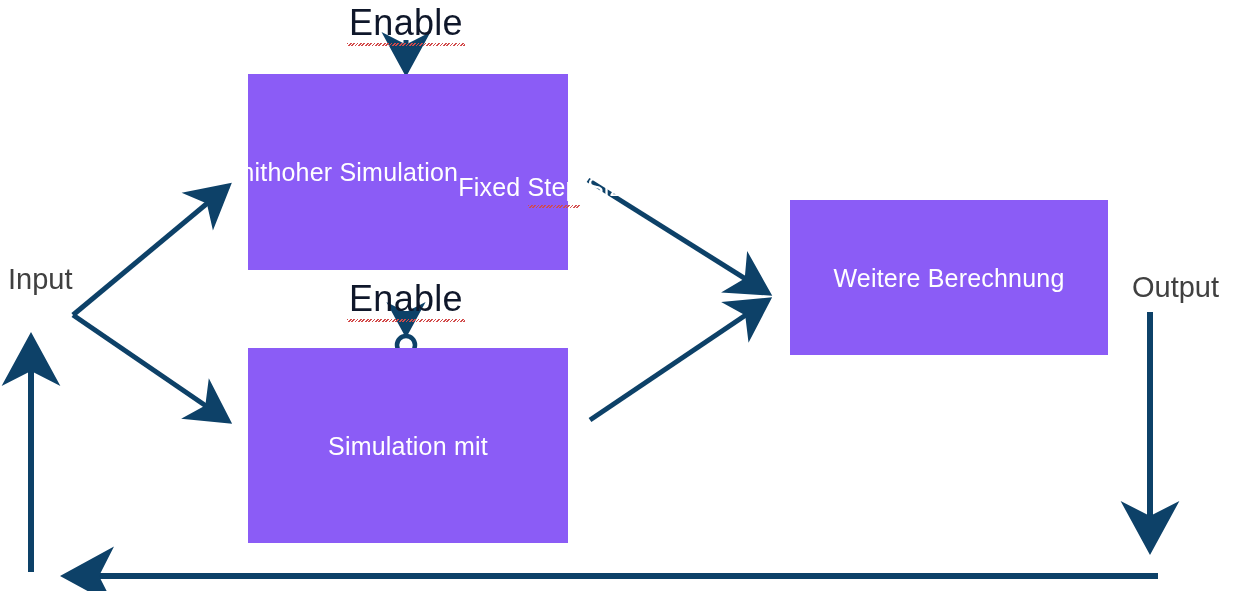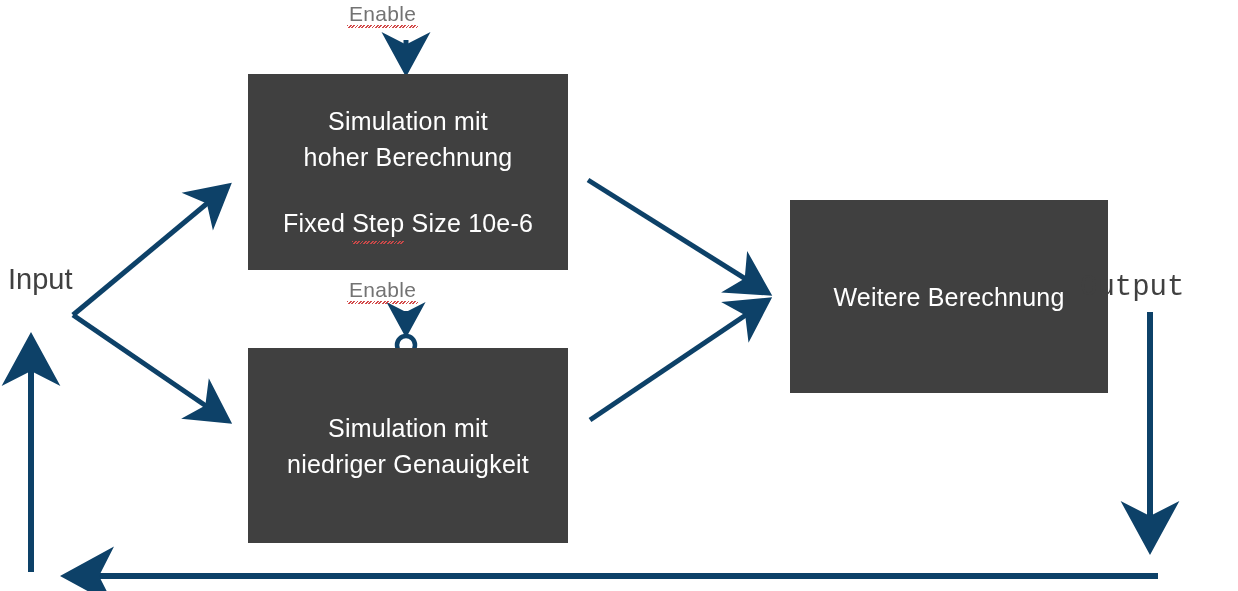--- a/index.html
+++ b/index.html
@@ -19,23 +19,22 @@
   }
   #wires {
     position: absolute;
     left: 0;
     top: 0;
     width: 1238px;
     height: 591px;
   }
   .proc-box {
     position: absolute;
-    background: #404040;
+    background: #8b5cf6;
     display: flex;
-    flex-direction: column;
     align-items: center;
     justify-content: center;
     box-sizing: border-box;
   }
   .proc-line {
     color: #ffffff;
     font-family: "Liberation Sans", sans-serif;
     font-size: 25px;
     font-weight: 300;
     line-height: 36px;
@@ -59,23 +58,23 @@
     height: 3px;
     background-image: repeating-linear-gradient(
         135deg,
         #d24a4a 0px, #d24a4a 1.2px,
         rgba(0,0,0,0) 1.2px, rgba(0,0,0,0) 2.4px);
     background-repeat: repeat-x;
     opacity: 0.95;
   }
   .sig-label {
     position: absolute;
-    color: #737373;
+    color: #0f172a;
     font-family: "Liberation Sans", sans-serif;
-    font-size: 21px;
+    font-size: 36px;
     font-weight: 300;
     white-space: nowrap;
     letter-spacing: 0.3px;
   }
   .enable-label {
     position: relative;
     display: inline-block;
   }
   .enable-label::after {
     content: "";
@@ -124,38 +123,37 @@
     <line x1="588" y1="180" x2="768" y2="293" stroke="#0D4168" stroke-width="5" marker-end="url(#ah)"></line>
     <line x1="590" y1="420" x2="768" y2="300" stroke="#0D4168" stroke-width="5" marker-end="url(#ah)"></line>
 
     <line x1="1150" y1="312" x2="1150" y2="549" stroke="#0D4168" stroke-width="6" marker-end="url(#ah)"></line>
 
     <line x1="1158" y1="576" x2="66" y2="576" stroke="#0D4168" stroke-width="6" marker-end="url(#ah)"></line>
   </svg>
 
   <div class="proc-box" style="left:248px; top:74px; width:320px; height:196px;">
     <div class="proc-line">Simulation mit</div>
-    <div class="proc-line">hoher Berechnung</div>
+    <div class="proc-line">hoher Simulation</div>
     <div class="proc-line spaced">
       <span>Fixed </span><span class="underline-typo">Step</span><span> Size 10e-6</span>
     </div>
   </div>
 
   <div class="proc-box" style="left:248px; top:348px; width:320px; height:195px;">
     <div class="proc-line">Simulation mit</div>
-    <div class="proc-line">niedriger Genauigkeit</div>
   </div>
 
-  <div class="proc-box" style="left:790px; top:200px; width:318px; height:193px;">
+  <div class="proc-box" style="left:790px; top:200px; width:318px; height:155px;">
     <div class="proc-line">Weitere Berechnung</div>
   </div>
 
   <div class="sig-label" style="left:349px; top:2px;">
     <span class="enable-label">Enable</span>
   </div>
   <div class="sig-label" style="left:349px; top:278px;">
     <span class="enable-label">Enable</span>
   </div>
 
   <div class="io-label" style="left:8px; top:263px;">Input</div>
-  <div class="io-label" style="left:1080px; top:271px;font-family:Liberation Mono, monospace;">Output</div>
+  <div class="io-label" style="left:1132px; top:271px;">Output</div>
 
 </div>
 
 </body></html>

